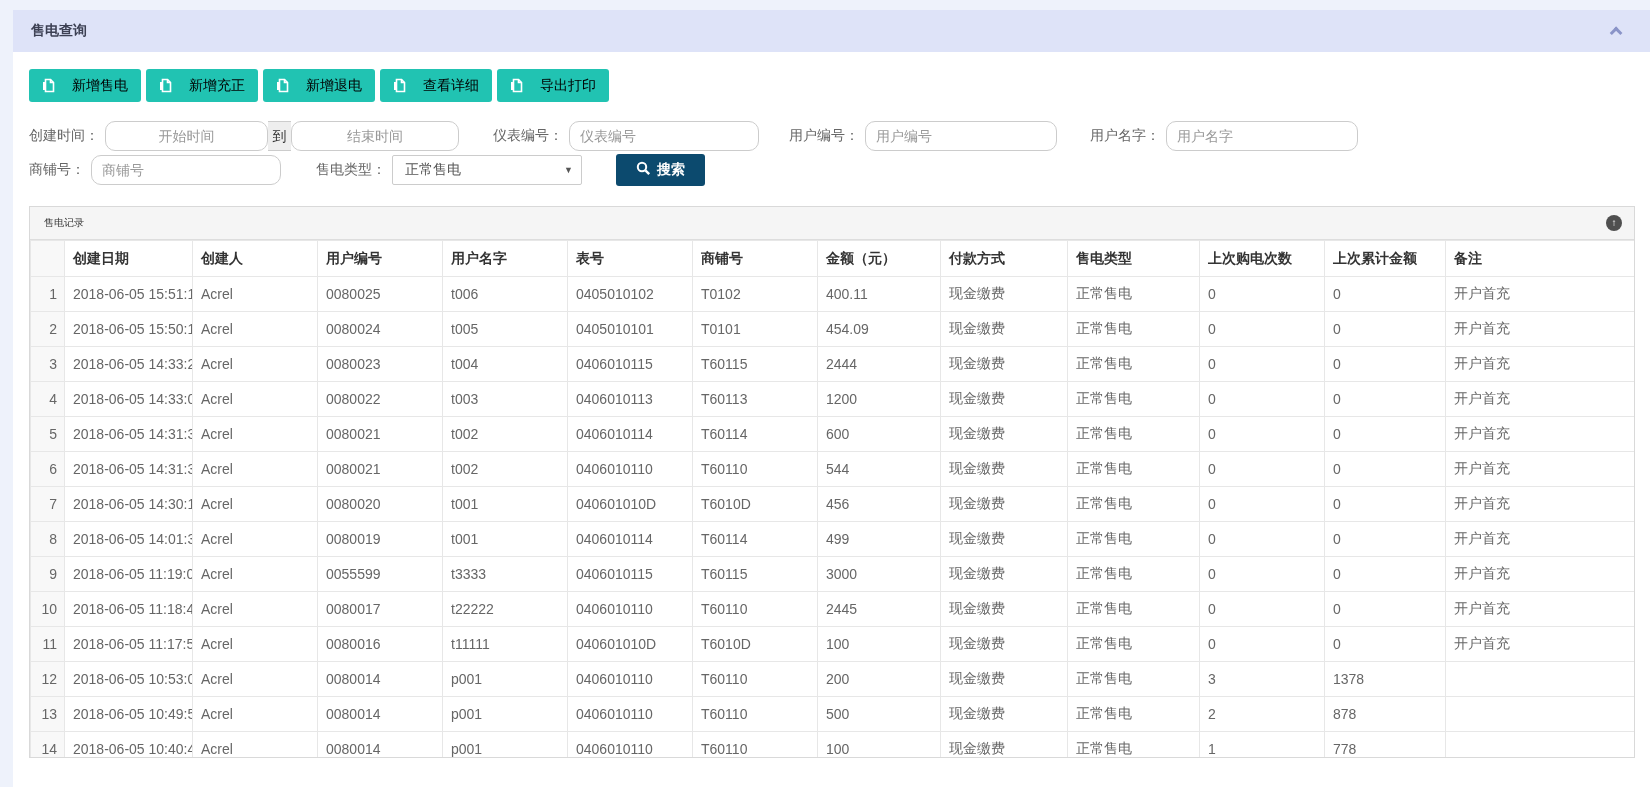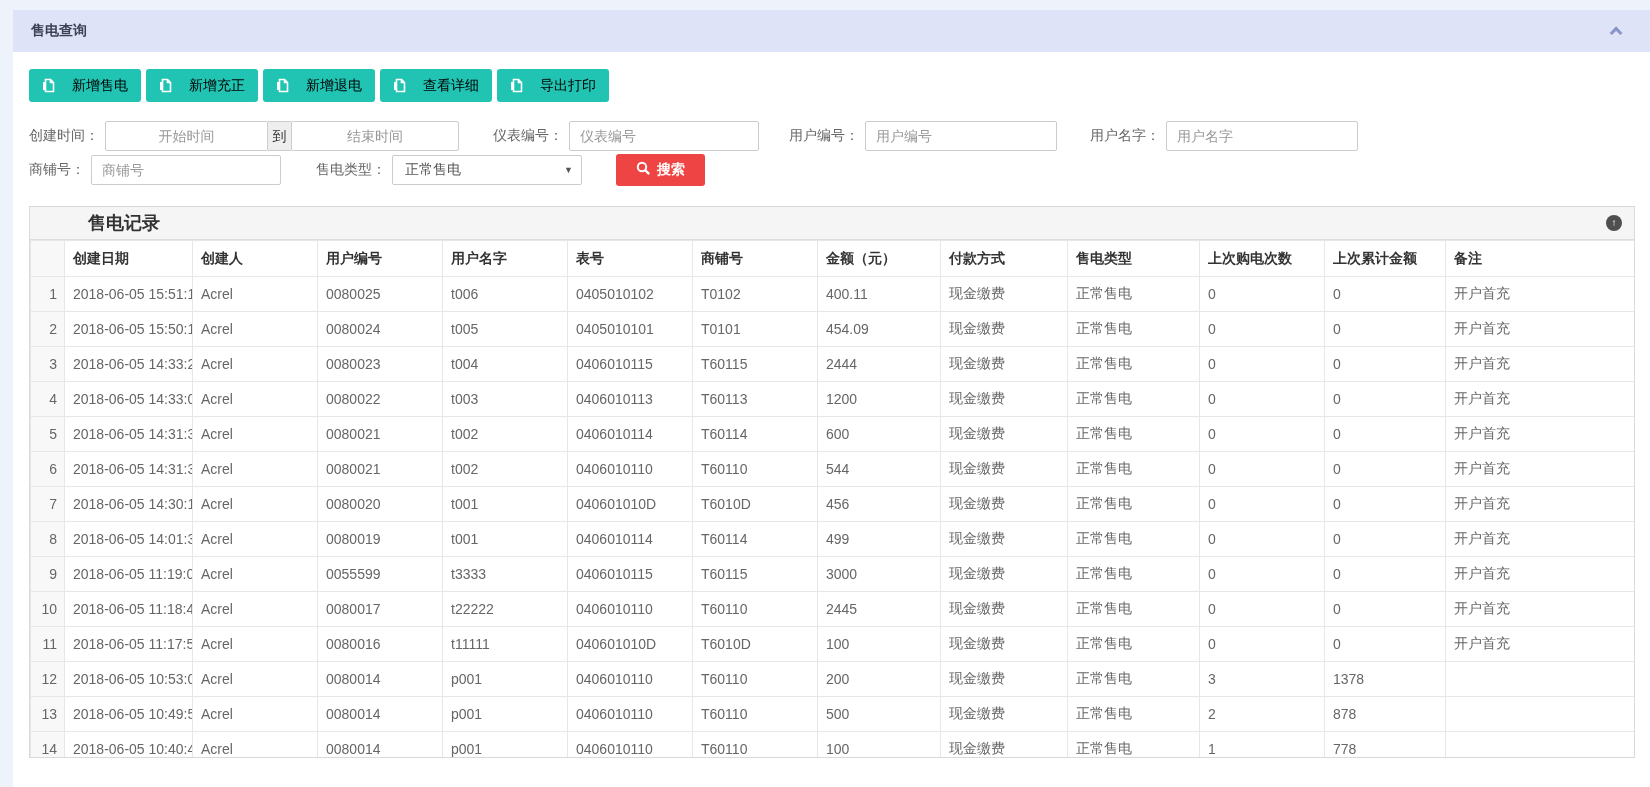--- a/index.html
+++ b/index.html
@@ -21,44 +21,44 @@
   .btn-teal { display:inline-flex; align-items:center; gap:17px; height:33px; padding:0 13px;
     background:#21c3b2; color:#000000; font-size:14px; border:none; border-radius:3px; cursor:pointer; }
   .btn-teal svg { display:block; }
 
   
   .filter-row { display:flex; align-items:center; padding-left:16px; font-size:14px; color:#666; }
   .filter-row.r1 { margin-top:19px; }
   .filter-row.r2 { margin-top:3px; }
   .flabel { white-space:nowrap; margin-right:6px; }
   input[type="text"] { height:30px; border:1px solid #ccc; background:#fff; font-size:14px;
-    color:#555; padding:4px 10px; outline:none; border-radius:2px; }
+    color:#555; padding:4px 10px; outline:none; border-radius:10px; }
   input::placeholder { color:#999; }
   .inp-date { width:163px; text-align:center; }
   .inp-date.end { width:168px; }
   .addon { width:23px; height:30px; line-height:28px; text-align:center; background:#eee;
     border:1px solid #ccc; border-left:none; border-right:none; color:#333; font-size:14px; }
   .inp-meter { width:190px; }
   .inp-userno { width:192px; }
   .inp-username { width:192px; }
   .inp-shop { width:190px; }
   .sp34 { width:34px; } .sp30 { width:30px; } .sp33 { width:33px; } .sp35 { width:35px; }
   .select-box { width:190px; height:30px; border:1px solid #ccc; background:#fff; display:flex;
     align-items:center; justify-content:space-between; padding:0 8px 0 12px; color:#555;
     font-size:14px; cursor:pointer; border-radius:2px; }
   .select-box .caret { font-size:9px; color:#555; }
   .btn-search { display:inline-flex; align-items:center; gap:6px; height:32px; padding:0 20px;
-    background:#ef4444; color:#fff; font-size:14px; font-weight:bold; border:none;
+    background:#0c4a6e; color:#fff; font-size:14px; font-weight:bold; border:none;
     border-radius:3px; cursor:pointer; margin-left:34px; }
 
   
   .panel { margin:20px 16px 0 16px; width:1606px; border:1px solid #d9d9d9; height:552px; overflow:hidden; }
   .panel-header { height:33px; background:#f5f5f5; border-bottom:1px solid #ddd; display:flex;
     align-items:center; justify-content:space-between; padding:0 12px 0 14px; }
-  .panel-title { font-size:18px; font-weight:bold; color:#333;margin-left:44px; }
+  .panel-title { font-size:10px; font-weight:normal; color:#333; }
   .toggle-circle { width:16px; height:16px; border-radius:50%; background:#4f4f4f; color:#fff;
     font-size:10px; line-height:16px; text-align:center; cursor:pointer; }
   table { border-collapse:collapse; table-layout:fixed; width:1604px; font-size:14px; }
   th, td { border:1px solid #e7e7e7; white-space:nowrap; overflow:hidden; padding:0 8px; }
   thead th { height:36px; font-weight:bold; color:#333; text-align:left; background:#fff;padding-left:8px; }
   tbody td { height:35px; color:#666; background:#fff; }
   td.idx, th.idx { text-align:right; padding-right:7px; background:#f8f8f8; color:#666; }
 </style>
 </head>
 <body>

